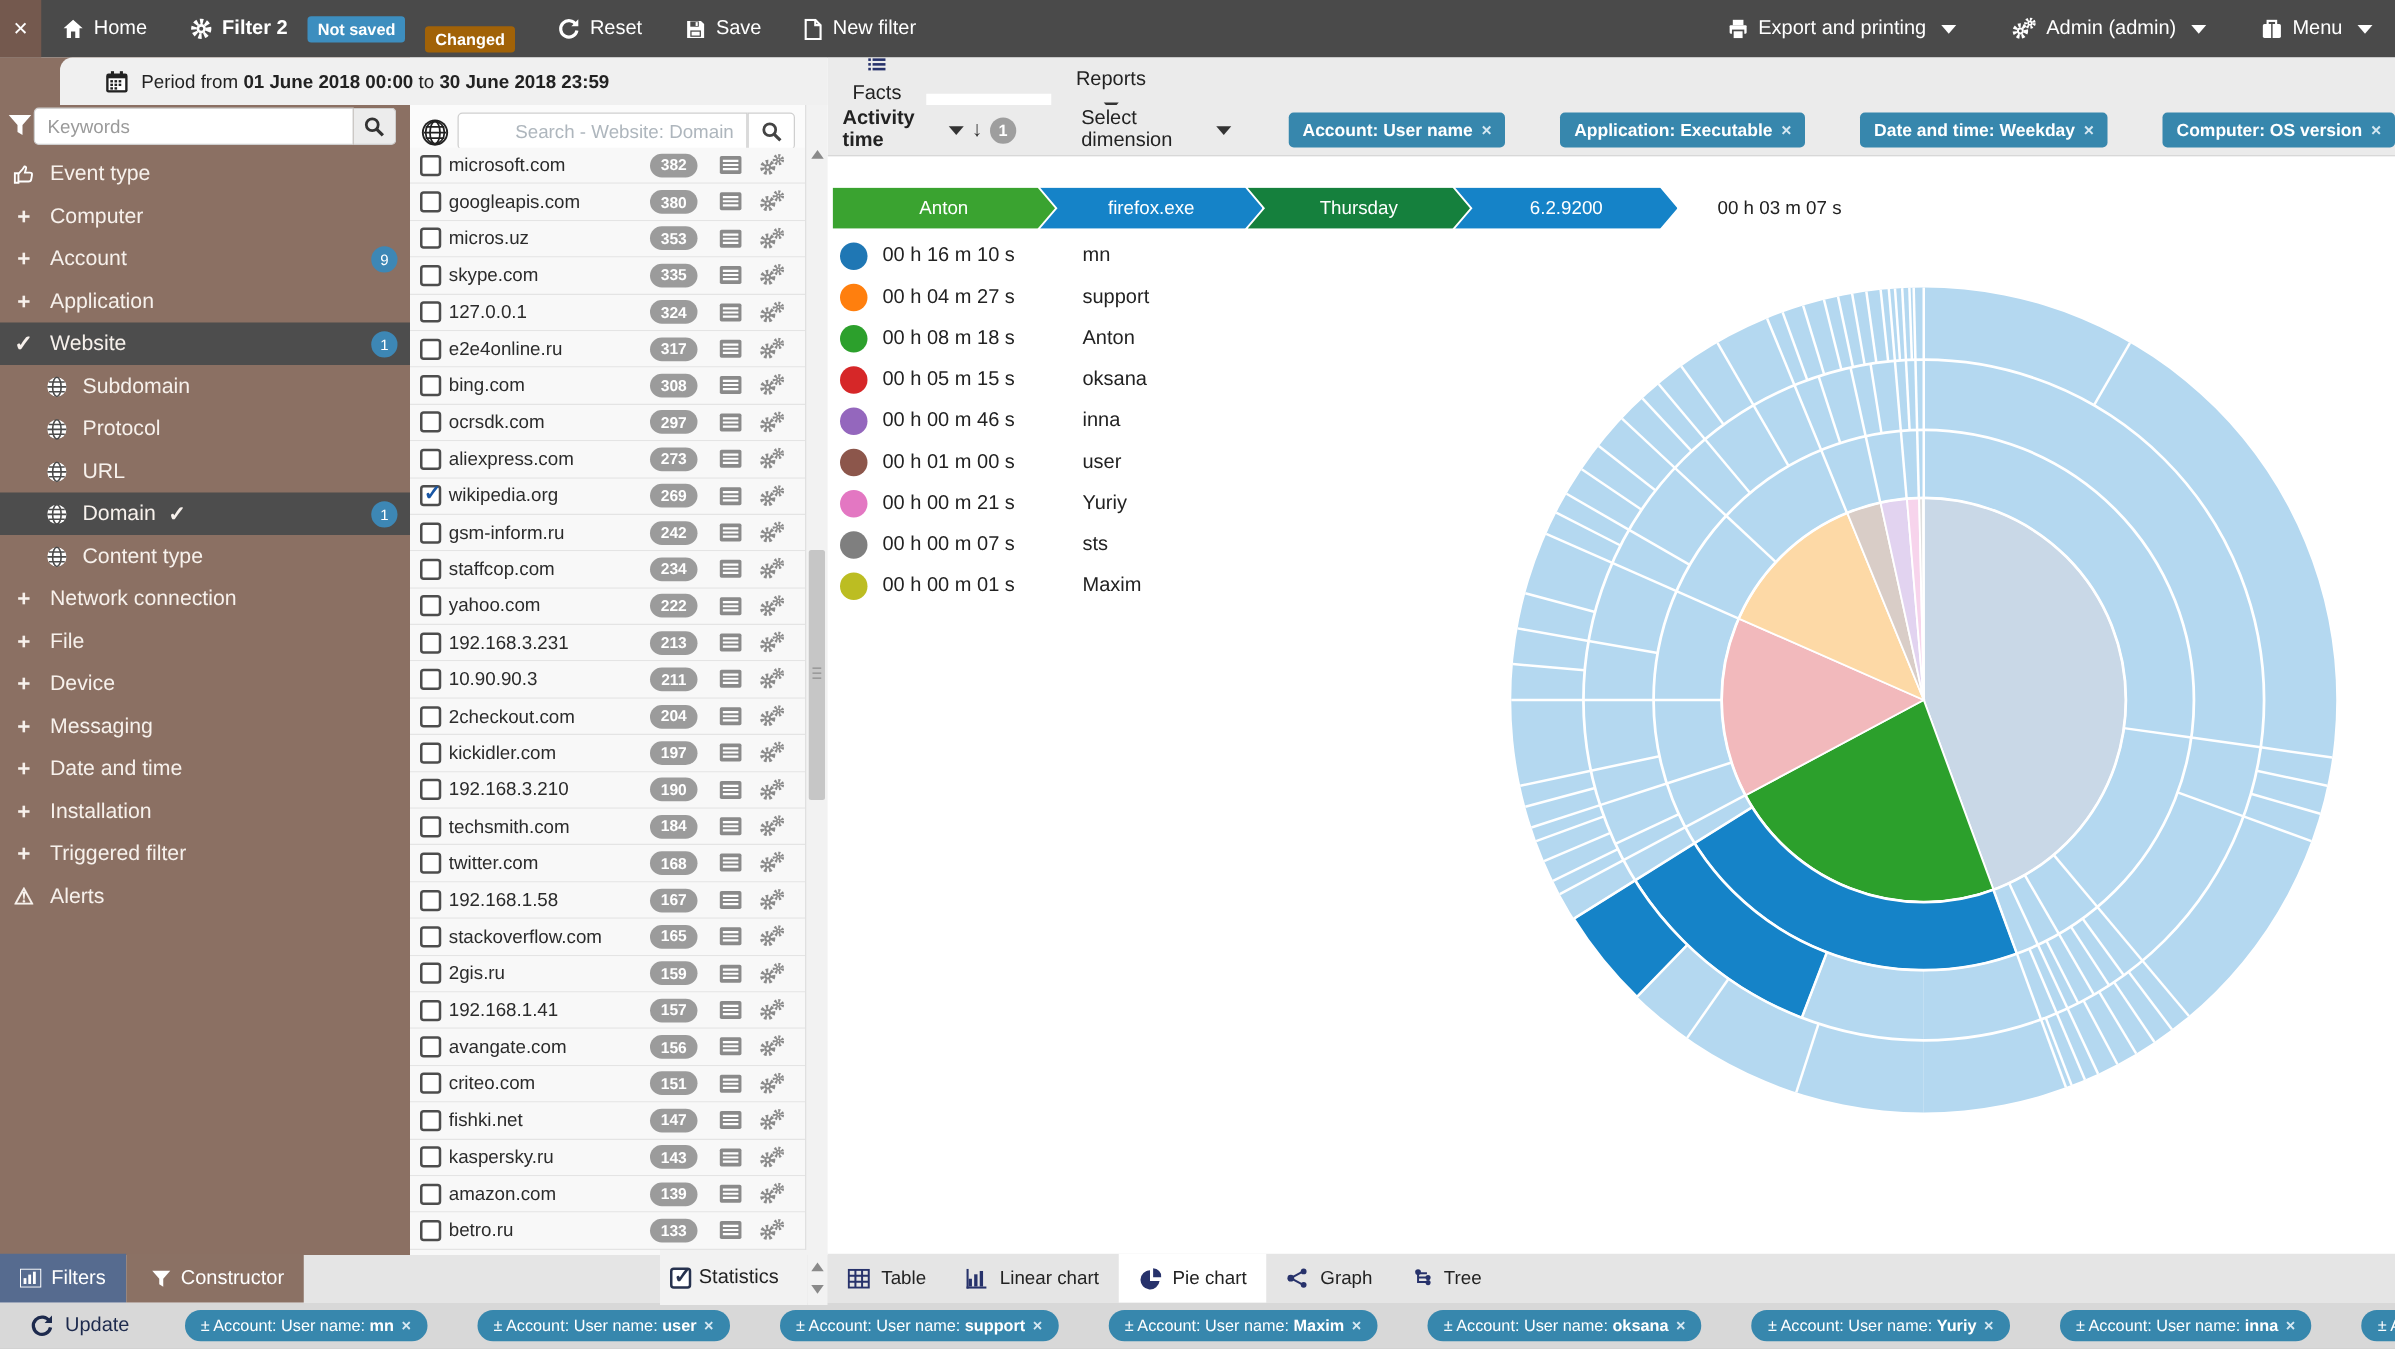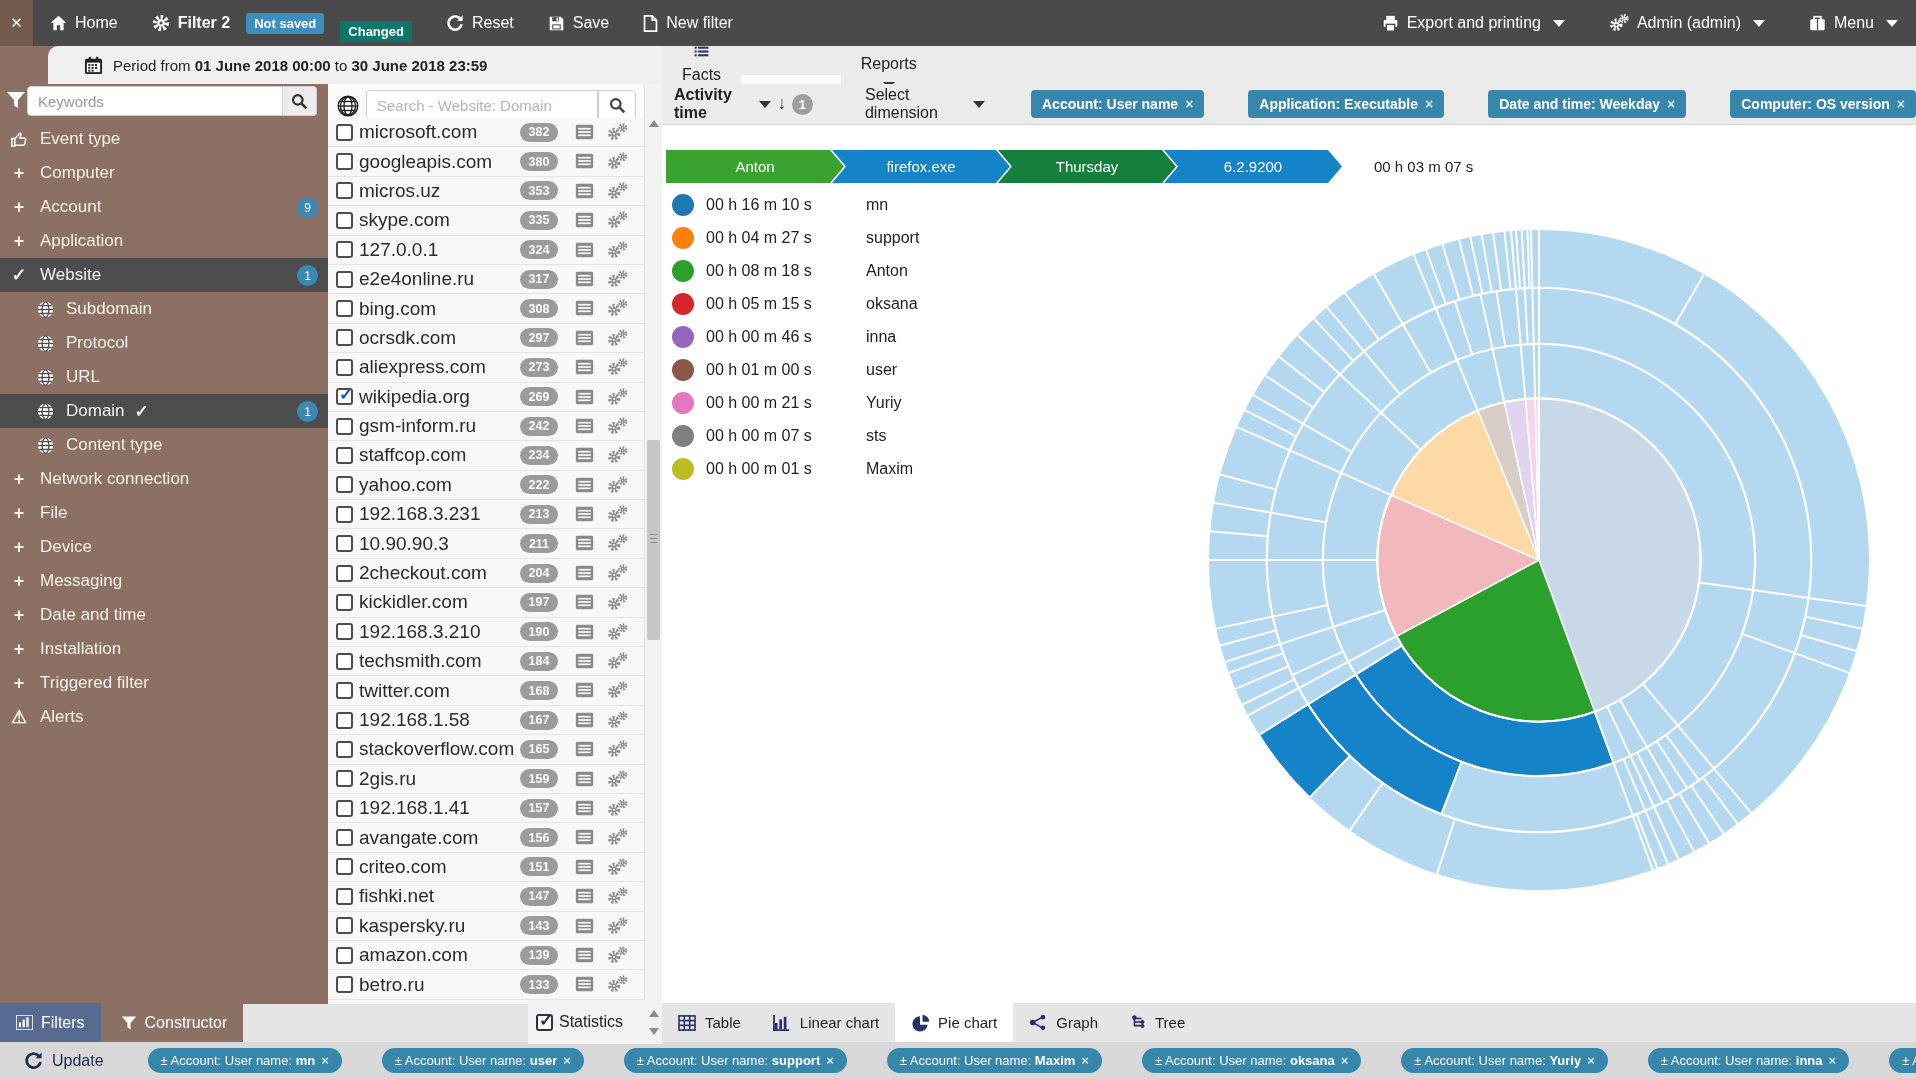--- a/index.html
+++ b/index.html
@@ -9,21 +9,21 @@
 
   
   .topbar { position:absolute; left:0; top:0; width:1916px; height:46px; background:#4a4a4a; color:#fff; display:flex; align-items:center; }
   .corner { position:absolute; left:0; top:0; width:33px; height:46px; background:#74594e; color:#fff; font-size:15px; display:flex; align-items:center; justify-content:center; cursor:pointer; }
   .tb-item { display:flex; align-items:center; gap:8px; font-size:16px; margin-right:34px; cursor:pointer; white-space:nowrap; }
   .tb-left { display:flex; align-items:center; margin-left:50px; }
   .tb-right { display:flex; align-items:center; margin-left:auto; margin-right:18px; }
   .tb-right .tb-item { margin-right:0; margin-left:44px; }
   .badge-pill { font-size:13px; font-weight:bold; padding:3px 8px; border-radius:3px; margin-left:8px; }
   .badge-blue { background:#3d8ebf; }
-  .badge-red { background:#0f766e;margin-top:16px; }
+  .badge-red { background:#a16207;margin-top:16px; }
   .caret-down { width:0; height:0; border-left:6px solid transparent; border-right:6px solid transparent; border-top:7px solid #fff; display:inline-block; margin-left:4px; }
   .bold { font-weight:bold; }
 
   
   .period-bar { position:absolute; left:48px; top:46px; width:614px; height:38px; background:#f0f0f0; border-radius:10px 0 0 0; display:flex; align-items:center; gap:10px; padding-left:36px; font-size:15px; color:#222; z-index:4; }
 
   
   .sidebar { position:absolute; left:0; top:46px; width:328px; height:958px; background:#8b7063; z-index:1; }
   .kw-row { position:absolute; left:0; top:40px; width:328px; height:34px; }
   .funnel-ico { position:absolute; left:6px; top:4px; }
@@ -34,29 +34,29 @@
   .side-item { position:relative; height:34px; display:flex; align-items:center; color:#f7f1ec; font-size:17px; cursor:pointer; }
   .side-item.selected { background:#4d4d4d; }
   .side-ico { width:22px; display:inline-flex; justify-content:center; margin-right:10px; font-weight:bold; font-size:18px; }
   .side-badge { position:absolute; right:10px; top:7px; min-width:21px; height:21px; border-radius:11px; background:#3d87b5; color:#fff; font-size:12px; display:flex; align-items:center; justify-content:center; padding:0 4px; }
   .suffix-check { margin-left:10px; font-weight:bold; }
 
   
   .domain-panel { position:absolute; left:328px; top:84px; width:334px; height:920px; background:#fbfbfb; z-index:1; }
   .dp-search { position:absolute; left:0; top:6px; width:334px; height:32px; }
   .dp-globe { position:absolute; left:8px; top:4px; }
-  .dp-input { position:absolute; left:38px; top:0; width:232px; height:30px; border:1px solid #cfcfcf; border-radius:4px 0 0 4px; padding:0 10px; font-size:15px; color:#c2410c; outline:none; }
+  .dp-input { position:absolute; left:38px; top:0; width:232px; height:30px; border:1px solid #cfcfcf; border-radius:4px 0 0 4px; padding:0 10px; font-size:15px; color:#c2410c; outline:none;text-align:right; }
   .dp-input::placeholder { color:#aeb6bd; }
   .dp-btn { position:absolute; left:270px; top:0; width:38px; height:30px; background:#fff; border:1px solid #cfcfcf; border-radius:0 4px 4px 0; display:flex; align-items:center; justify-content:center; cursor:pointer; }
   .dp-rows { position:absolute; left:0; top:34px; width:318px; height:886px; overflow:hidden; }
   .dp-row { position:relative; height:29.4px; border-bottom:1px solid #e4e4e4; display:flex; align-items:center; background:#f8f8f8; }
   .cbx { width:17px; height:17px; border:2px solid #4d4d4d; border-radius:3px; background:#fff; margin:0 6px 0 8px; position:relative; cursor:pointer; flex:none; }
   .cbx .tick { position:absolute; left:1px; top:-6px; color:#1a57a5; font-size:17px; font-weight:bold; display:none; }
   .cbx.on .tick { display:block; }
-  .dp-name { font-size:19px; color:#2b2b2b; white-space:nowrap; }
+  .dp-name { font-size:15px; color:#2b2b2b; white-space:nowrap; }
   .dp-pill { position:absolute; right:88px; min-width:38px; height:19px; border-radius:10px; background:#9b9b9b; color:#fff; font-size:12.5px; font-weight:bold; display:flex; align-items:center; justify-content:center; padding:0 7px; }
   .dp-ico1 { position:absolute; right:52px; top:6px; cursor:pointer; }
   .dp-ico2 { position:absolute; right:18px; top:5px; cursor:pointer; }
   
   .vscroll { position:absolute; left:644px; top:84px; width:18px; height:920px; background:#f2f2f2; border-left:1px solid #e0e0e0; z-index:2; }
   .vs-up { position:absolute; left:4px; top:36px; width:0; height:0; border-left:5px solid transparent; border-right:5px solid transparent; border-bottom:7px solid #8a8a8a; cursor:pointer; }
   .vs-thumb { position:absolute; left:2px; top:356px; width:13px; height:200px; background:#c6c6c6; border-radius:2px; cursor:pointer; }
   .vs-grip { position:absolute; left:3px; top:94px; width:7px; border-top:1px solid #8d8d8d; }
   .stat-box { position:absolute; left:528px; top:1000px; width:118px; height:44px; background:#f2f2f2; z-index:5; display:flex; align-items:center; }
   .stat-box .cbx { border-color:#27324f; }

